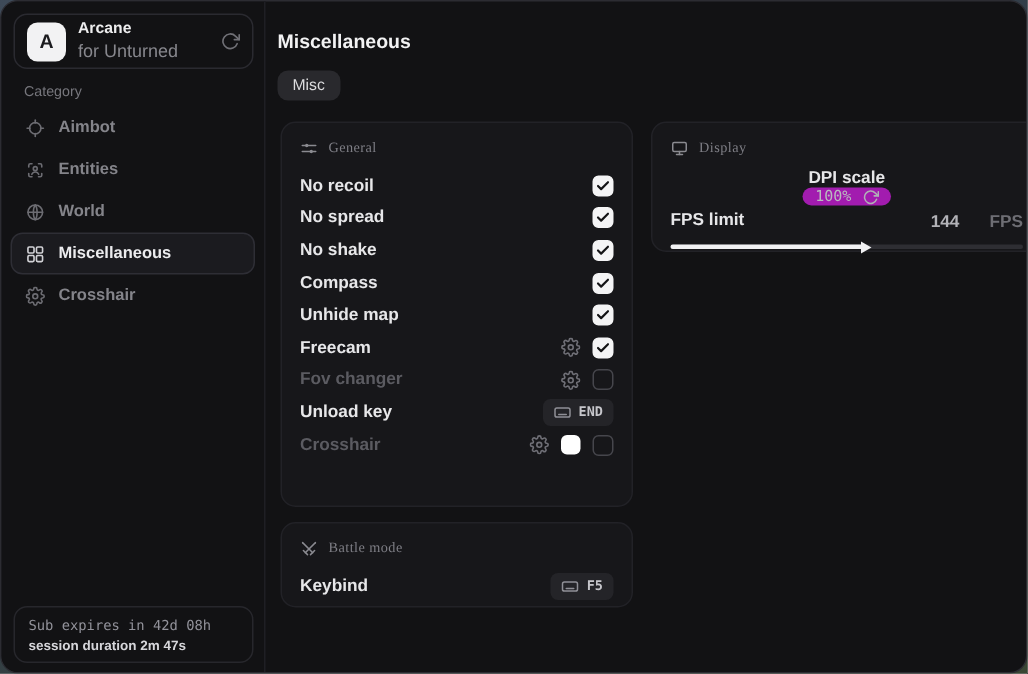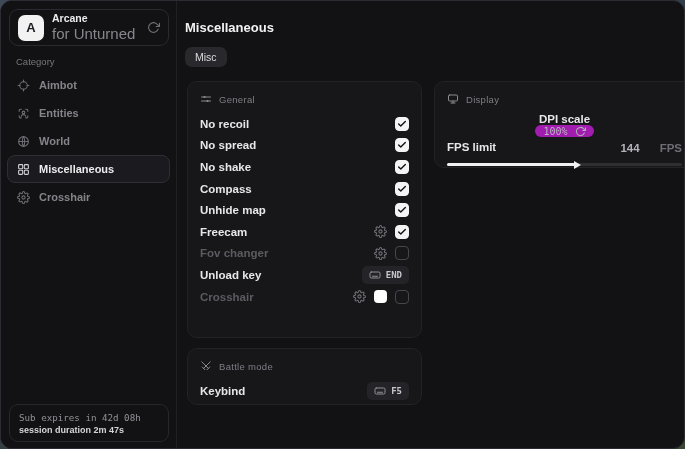--- a/index.html
+++ b/index.html
@@ -14,21 +14,21 @@
     border:1px solid #2c2c32; border-radius:12px; overflow:hidden;
   }
   
   .sidebar { position:absolute; left:0; top:0; bottom:0; width:176px; border-right:1px solid #1f1f24; background:#121214; }
   .brand-card { position:absolute; left:8px; top:8px; width:160px; height:37px;
     border:1px solid #2a2a30; border-radius:9px; display:flex; align-items:center; gap:8px; padding:0 8px; }
   .logo { width:26px; height:26px; border-radius:7px; background:#f2f2f3; color:#1b1b1e;
     display:flex; align-items:center; justify-content:center; font-weight:700; font-size:13px; flex:none; }
   .brand-text { display:flex; flex-direction:column; line-height:1.25; }
   .brand-name { font-size:10.5px; font-weight:700; color:#ededee; }
-  .brand-sub { font-size:15px; color:#87878d; }
+  .brand-sub { font-size:12px; color:#87878d; }
   .brand-refresh { margin-left:auto; width:13px; height:13px; color:#707076; }
   .category { position:absolute; left:15px; top:55px; font-size:9.5px; color:#76767c; }
   .side-items { position:absolute; left:6px; right:6px; top:70px; display:flex; flex-direction:column; }
   .side-item { height:28px; display:flex; align-items:center; gap:9px; padding:0 9px;
     border:1px solid transparent; border-radius:8px; color:#84848a; cursor:default; }
   .side-item.active { background:#1b1b1f; border-color:#2e2e35; color:#ececee; }
   .side-icn { width:13px; height:13px; color:#6c6c72; flex:none; display:flex; }
   .side-item.active .side-icn { color:#d2d2d6; }
   .side-label { font-size:11px; font-weight:600; }
   .footer-card { position:absolute; left:8px; bottom:6px; width:160px; height:38px;
@@ -38,21 +38,21 @@
   
   .main-title { position:absolute; left:184px; top:19px; font-size:13px; font-weight:700; color:#f2f2f3; }
   .tab { position:absolute; left:184px; top:46px; background:#29292d; border-radius:7px;
     padding:4px 10px; font-size:10.5px; color:#dcdcde; }
   
   .panel { position:absolute; background:#17171a; border:1px solid #222227; border-radius:10px; padding:10px 12px; }
   #panel-general { left:186px; top:80px; width:235px; height:257px; }
   #panel-battle  { left:186px; top:347px; width:235px; height:57px; }
   #panel-display { left:433px; top:80px; width:261px; height:87px; }
   .panel-header { display:flex; align-items:center; gap:7px; height:14px; margin-bottom:7px;
-    font-family:Liberation Sans, sans-serif; font-size:9.5px; color:#7e7e85; letter-spacing:.3px; }
+    font-family:Liberation Serif, serif; font-size:9.5px; color:#7e7e85; letter-spacing:.3px; }
   .panel-icn { width:12px; height:12px; color:#8a8a90; display:flex; flex:none; }
   .row { display:flex; align-items:center; justify-content:space-between; height:21.6px; }
   .row-label { font-size:11.5px; font-weight:700; color:#e7e7e9; }
   .row-label.dim { color:#5b5b61; }
   .row-controls { display:flex; align-items:center; gap:8px; }
   .checkbox { width:14px; height:14px; border-radius:4px; border:1.5px solid #46464c;
     display:flex; align-items:center; justify-content:center; }
   .checkbox.checked { background:#f4f4f5; border-color:#f4f4f5; }
   .checkbox svg { width:10px; height:10px; }
   .row-gear { width:13px; height:13px; color:#6f6f76; display:flex; }

